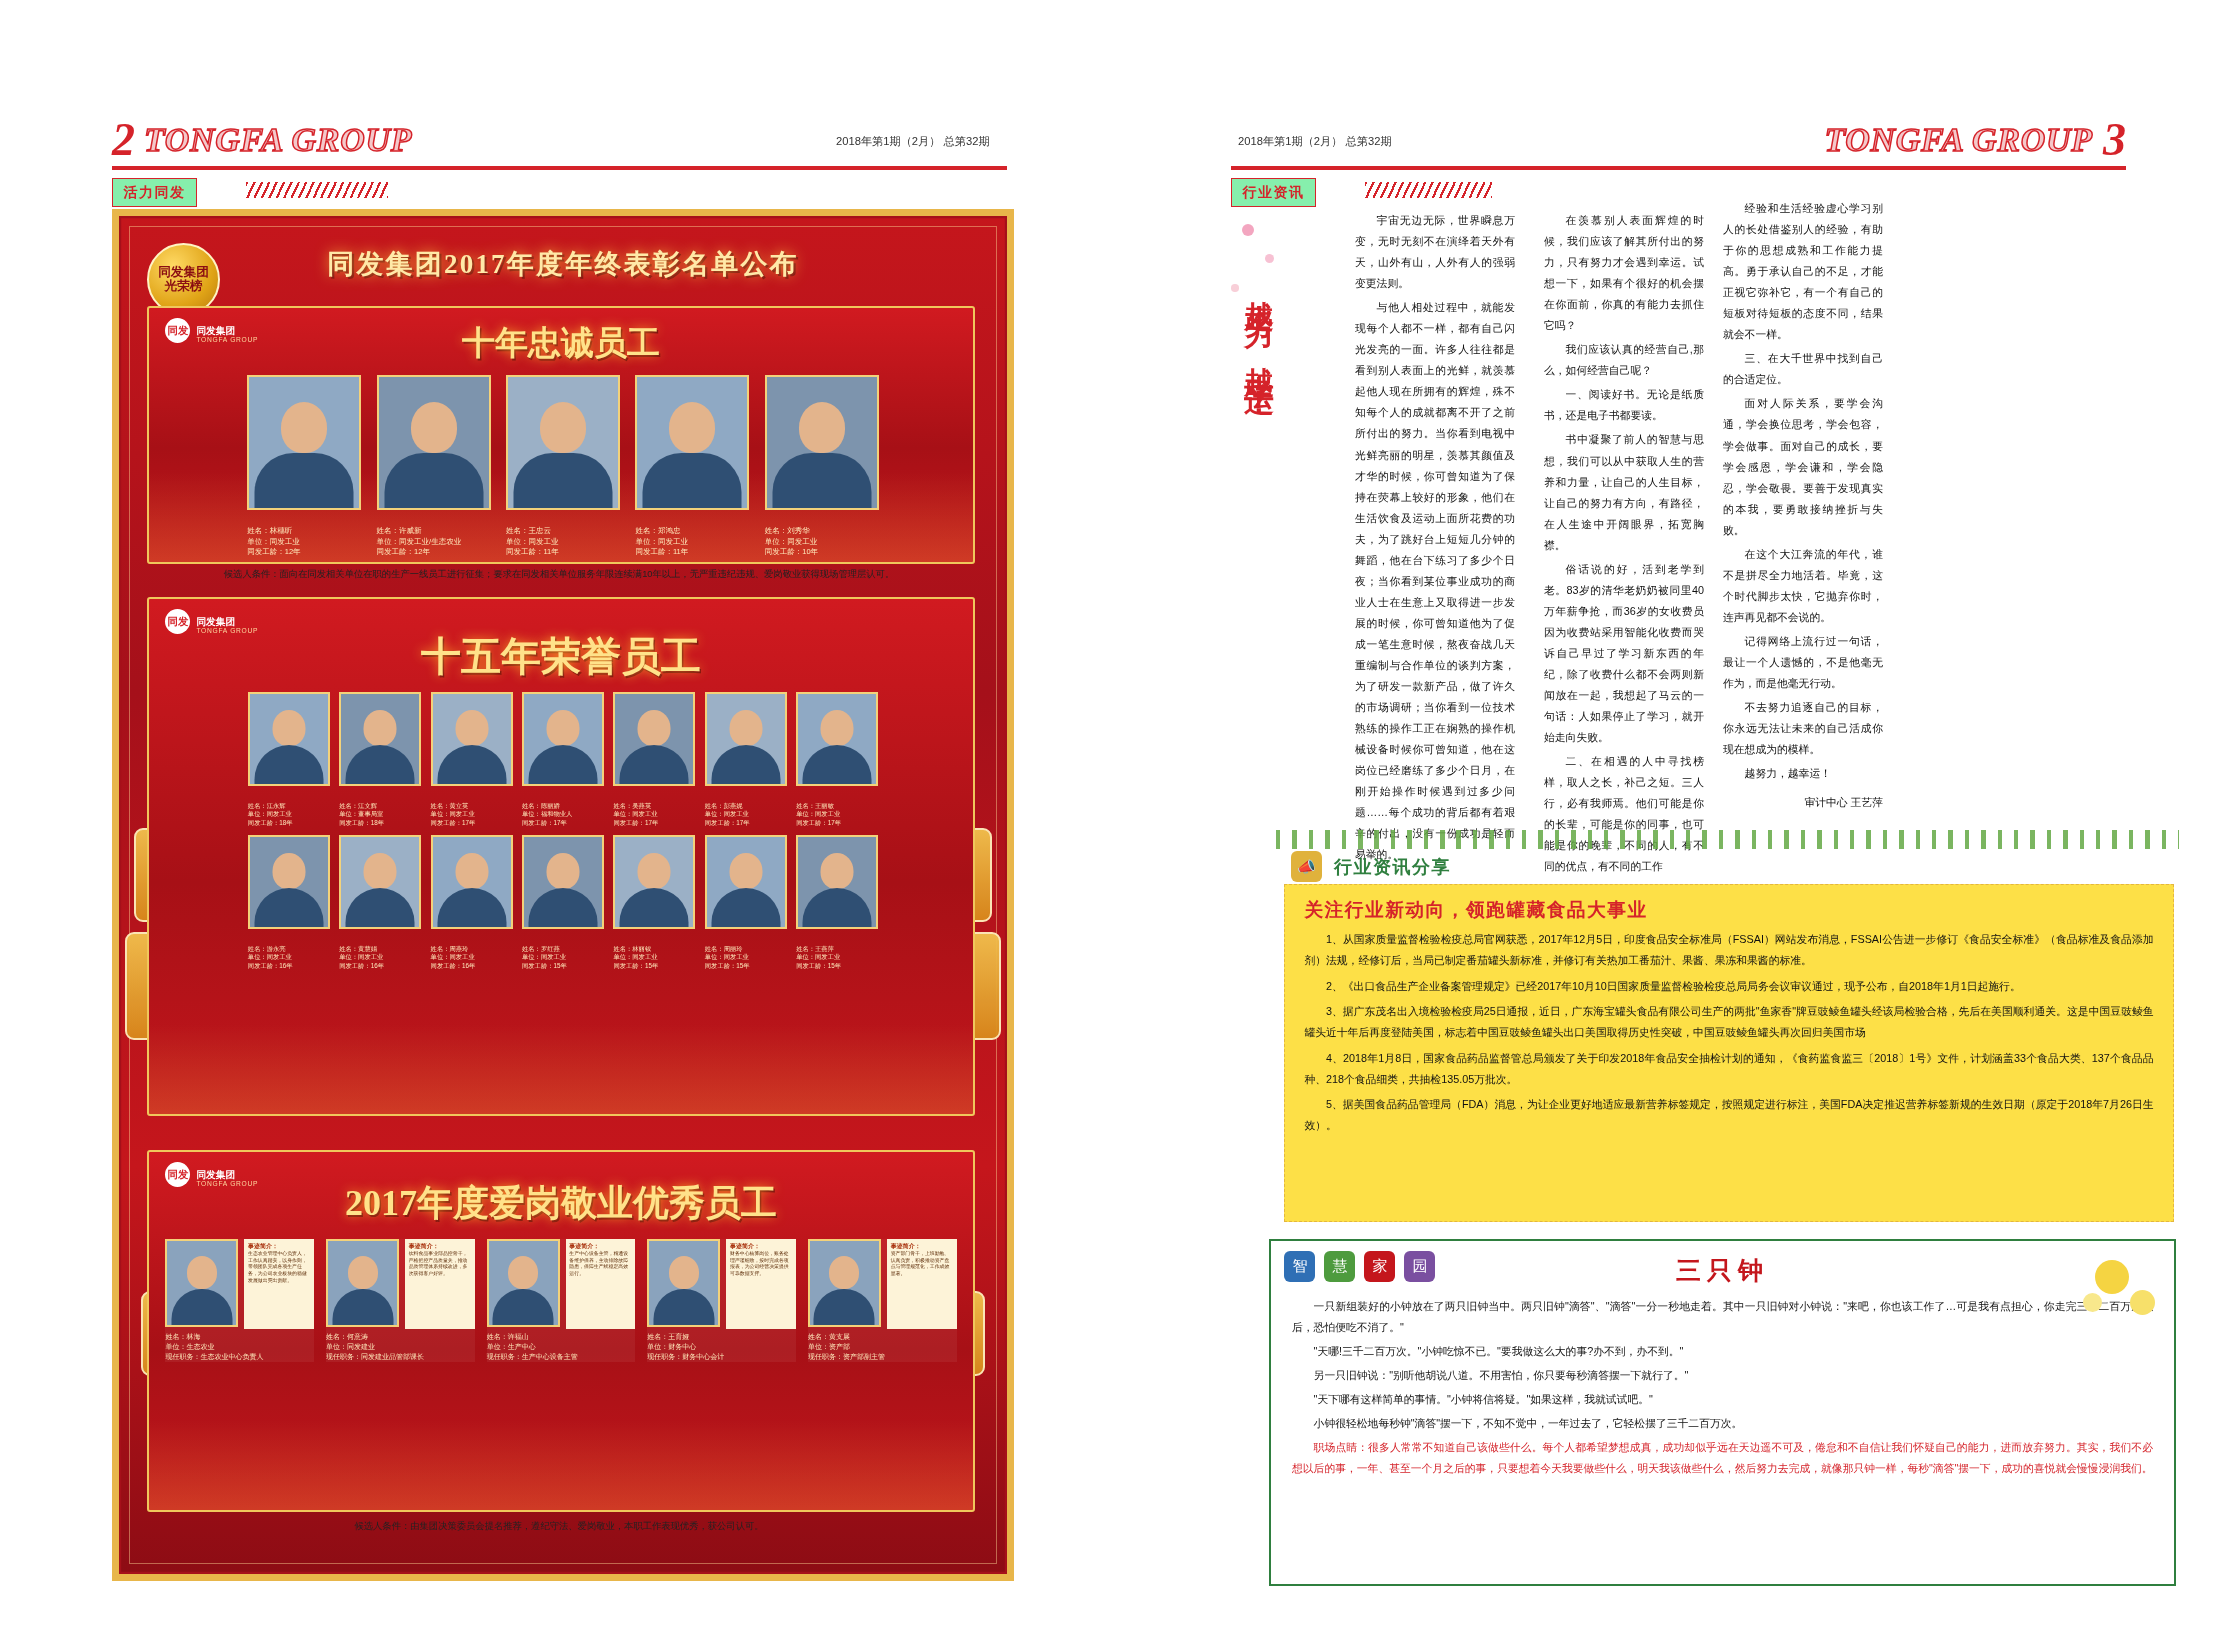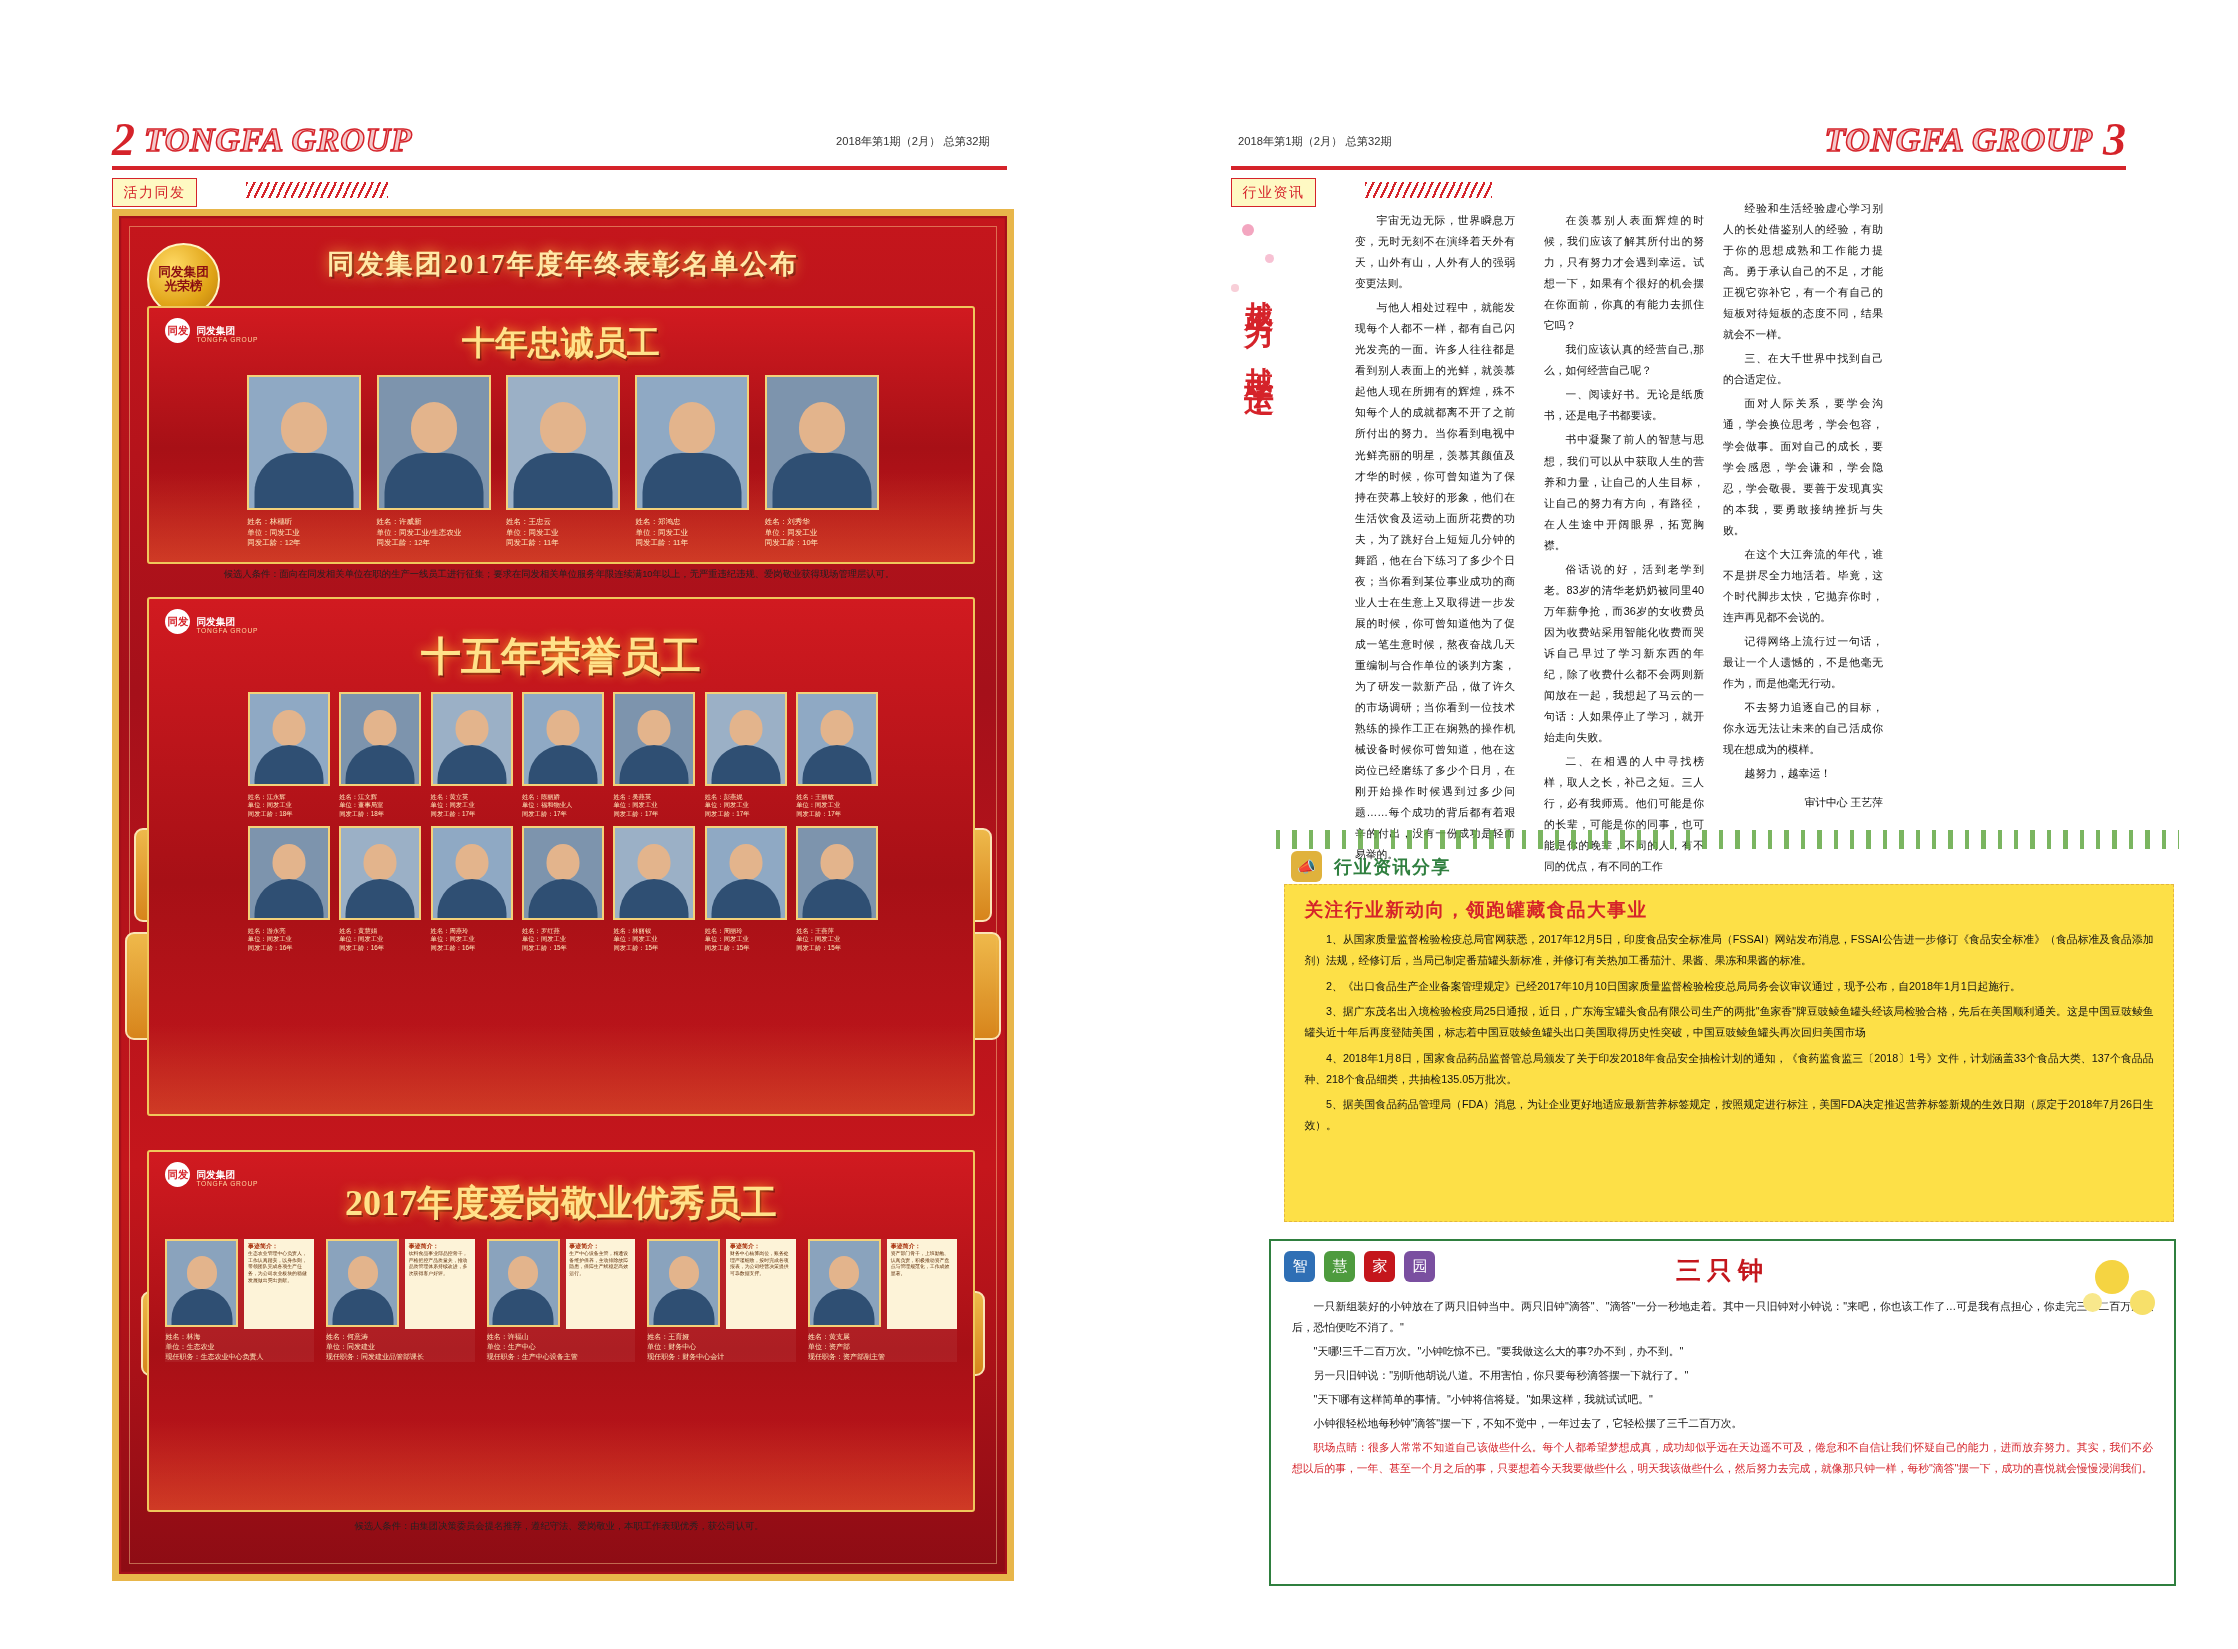--- a/index.html
+++ b/index.html
@@ -10,22 +10,22 @@
   .left-page{position:absolute;left:0;top:0;width:1119px;height:1650px;}
   .right-page{position:absolute;left:1119px;top:0;width:1119px;height:1650px;}
 
   .masthead{position:absolute;top:119px;height:42px;display:flex;align-items:center;}
   .folio-num{font-family:"Liberation Serif","DejaVu Serif",serif;font-size:46px;font-weight:bold;font-style:italic;color:#d5232a;line-height:1;}
   .brandword{font-family:"Liberation Serif","DejaVu Serif",serif;font-style:italic;font-weight:bold;font-size:34px;letter-spacing:0.7px;
       color:#f4c8ca;-webkit-text-stroke:1.5px #d5232a;}
   .issue-line{position:absolute;font-size:11.2px;color:#333;top:134px;}
 
   .redrule{position:absolute;height:3.7px;background:#d5232a;}
-  .sect-tag{position:absolute;border:1.5px solid #d5232a;color:#d5232a;font-size:14px;font-weight:normal;
-      padding:4.5px 10.4px;background:#fef9c3;letter-spacing:1.5px;}
+  .sect-tag{position:absolute;border:1.5px solid #d5232a;color:#d5232a;font-size:14px;font-weight:bold;
+      padding:4.5px 10.4px;background:#86efac;letter-spacing:1.5px;}
   .hatch{position:absolute;height:16.4px;background:repeating-linear-gradient(115deg,#d5232a 0 2.2px,transparent 2.2px 6.7px);}
 
   
   .poster{position:absolute;left:112px;top:209px;width:888px;height:1358px;
       background:linear-gradient(180deg,#c5161c 0%,#a5101a 35%,#c5161c 70%,#8d0c14 100%);
       border:7.5px solid #e8b64a;box-shadow:0 0 0 2.2px #a5101a inset;}
   .poster:before{content:"";position:absolute;inset:10.4px;border:1.5px solid rgba(255,220,150,.45);pointer-events:none;}
   .poster-title{position:absolute;left:0;right:0;top:30px;text-align:center;
       font-family:"Liberation Serif","DejaVu Serif",serif;font-weight:bold;font-size:27px;
       color:#ffe9a8;text-shadow:0 0 13.4px rgba(255,190,60,.9),2.2px 2.2px 0 #7a0a10;letter-spacing:2.2px;}
@@ -46,21 +46,21 @@
       display:flex;align-items:center;justify-content:center;}
   .logo-text{color:#fff;font-size:9.7px;line-height:1.15;font-weight:bold;}
   .logo-text small{display:block;font-size:6.7px;font-weight:normal;color:#ffd9a0;letter-spacing:0.7px;}
 
   .photo-row{display:flex;justify-content:center;gap:19.4px;flex-wrap:wrap;padding:4.5px 19.4px 7.5px;position:relative;z-index:2;}
   .person{width:110px;}
   .person .ph{width:110px;height:131px;border:2.2px solid #f3d27a;background:#6d8aa8;overflow:hidden;position:relative;}
   .person .ph .face{position:absolute;left:50%;top:25px;transform:translateX(-50%);width:46px;height:51px;border-radius:50% 50% 46% 46%;background:#e3b48c;}
   .person .ph .body{position:absolute;left:50%;bottom:0;transform:translateX(-50%);width:99px;height:55px;border-radius:39px 39px 0 0;background:#2f4f73;}
   .person .ph.f1{background:#8fa9c4;} .person .ph.f2{background:#7d94ad;} .person .ph.f3{background:#9bb0c6;}
-  .person .cap{margin-top:7px;color:#ffe9bb;font-size:7.5px;line-height:1.35;}
+  .person .cap{margin-top:16px;color:#ffe9bb;font-size:7.5px;line-height:1.35;}
   .person.small{width:78px;}
   .person.small .ph{width:78px;height:90px;}
   .person.small .ph .face{width:33px;height:36px;top:16.4px;}
   .person.small .ph .body{width:69px;height:39px;}
   .person.small .cap{font-size:6.3px;}
 
   .cand-note{position:absolute;left:28px;width:824px;font-size:9.3px;color:#222;text-align:center;}
 
   
   .grid15{display:flex;flex-direction:column;gap:7.5px;padding:3px 19.4px 12px;position:relative;z-index:2;}

